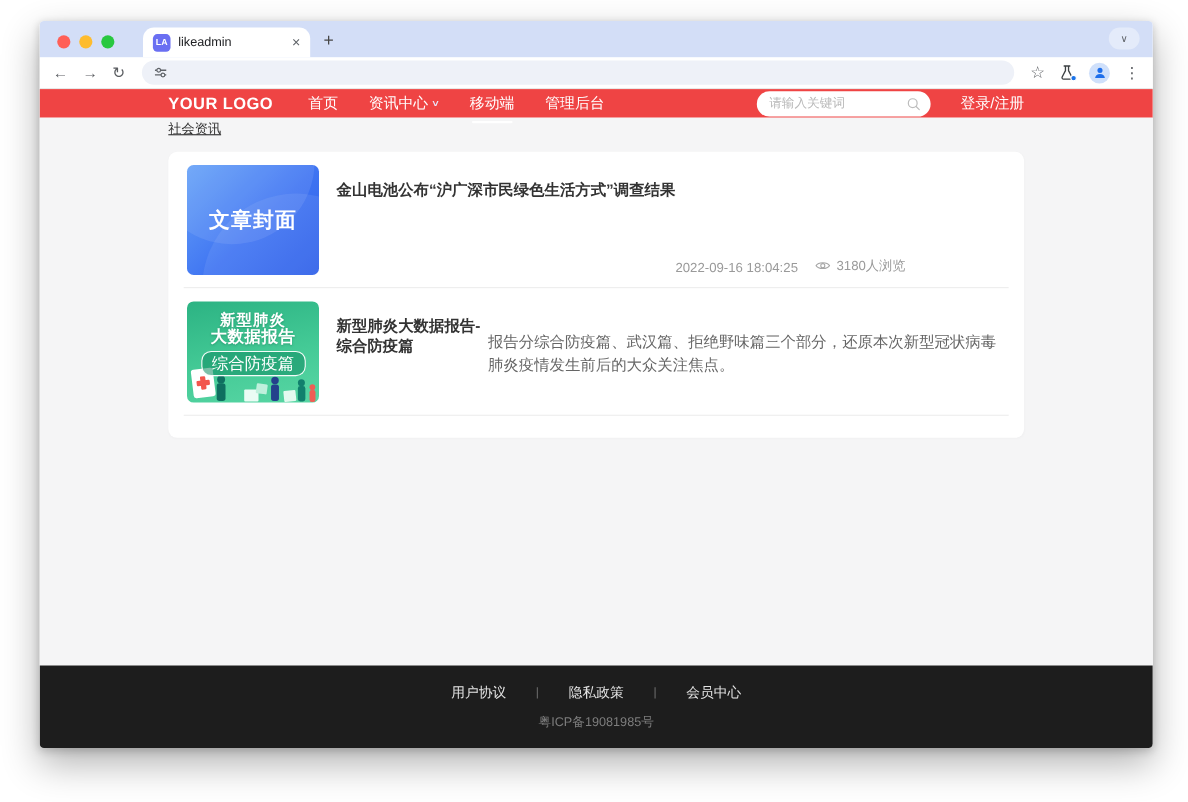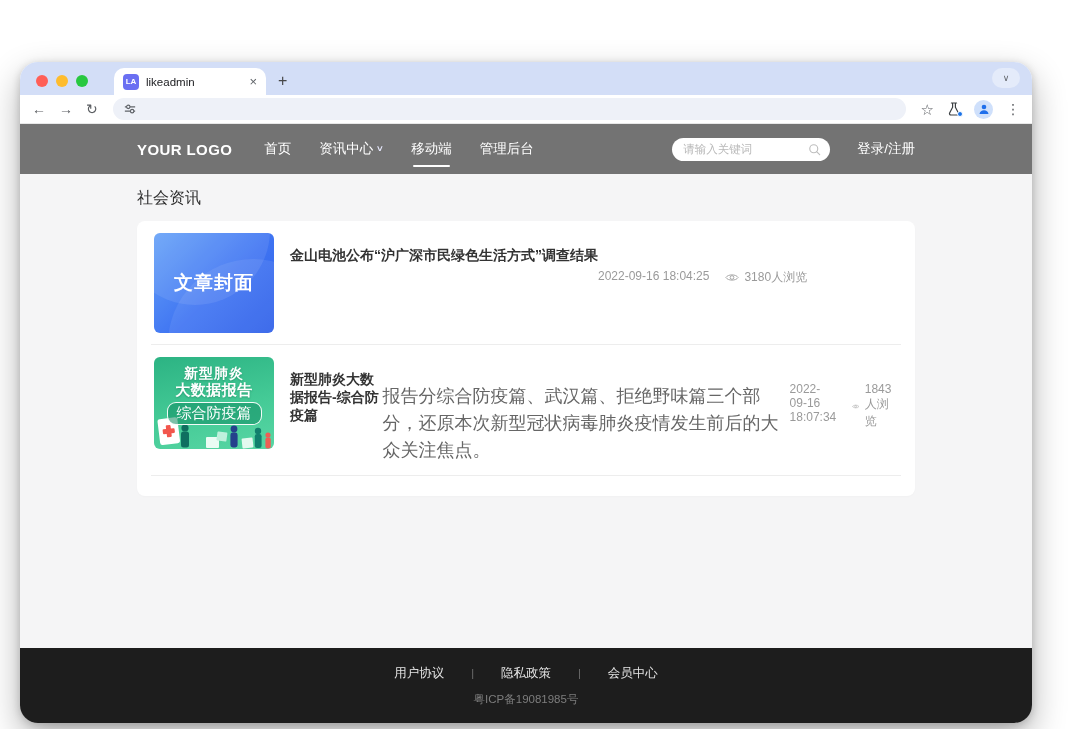--- a/index.html
+++ b/index.html
@@ -1,23 +1,22 @@
 <!DOCTYPE html>
 <html><head>
 <meta charset="utf-8">
 <style>
   * { margin:0; padding:0; box-sizing:border-box; }
   html,body { width:1080px; height:729px; background:#ffffff; font-family:"Liberation Sans", sans-serif; overflow:hidden; }
 
   .window {
-    position:absolute; left:20px; top:19px; width:1012px; height:661px;
-    border-radius:18px; overflow:hidden; display:flex; flex-direction:column;
+    position:absolute; left:36px; top:19px; width:1012px; height:661px;
+    border-radius:4px; overflow:hidden; display:flex; flex-direction:column;
     box-shadow:0 14px 34px rgba(0,0,0,.30), 0 2px 8px rgba(0,0,0,.18);
     background:#fff;
-    margin-top:43px;
   }
 
   
   .tabstrip { height:33px; background:#d3def7; display:flex; align-items:flex-end; position:relative; flex-shrink:0; }
   .traffic { display:flex; gap:8px; align-self:center; margin:4px 12px 0 16px; }
   .dot { width:12px; height:12px; border-radius:50%; }
   .dot.red { background:#ff5f57; } .dot.yellow { background:#febc2e; } .dot.green { background:#28c840; }
   .tab { width:152px; height:27px; background:#fff; border-radius:10px 10px 0 0; display:flex; align-items:center; padding:0 9px; gap:7px; margin-left:14px; }
   .favicon { width:16px; height:16px; border-radius:4px; background:#6a6ff2; color:#fff; font-size:8px; font-weight:bold; display:flex; align-items:center; justify-content:center; flex-shrink:0; }
   .tab-title { font-size:11.5px; color:#202124; flex:1; white-space:nowrap; overflow:hidden; }
@@ -28,54 +27,54 @@
   .toolbar { height:29px; background:#fff; border-bottom:1px solid #e8e8e8; display:flex; align-items:center; padding:0 12px; gap:13px; flex-shrink:0; }
   .tool-ic { font-size:14px; color:#5a5d61; line-height:1; }
   .urlbar { flex:1; height:22px; background:#eef1f8; border-radius:11px; display:flex; align-items:center; gap:8px; padding:0 11px; margin:0 2px; }
   .url-text { font-size:11.5px; color:#2a2c30; white-space:nowrap; }
   .right-ics { display:flex; align-items:center; gap:13px; }
   .flask { position:relative; display:flex; }
   .flask .bdot { position:absolute; right:-2px; bottom:-1px; width:6px; height:6px; border-radius:50%; background:#1a73e8; border:1px solid #fff; }
   .avatar { width:19px; height:19px; border-radius:50%; background:#cfe0fb; display:flex; align-items:center; justify-content:center; }
 
   
-  .site-header { height:50px; background:#737373; display:flex; align-items:center; flex-shrink:0; }
+  .site-header { height:26px; background:#ef4444; display:flex; align-items:center; flex-shrink:0; }
   .header-inner { width:778px; margin:0 auto; display:flex; align-items:center; }
   .logo { color:#fff; font-weight:bold; font-size:15px; letter-spacing:.4px; white-space:nowrap; }
   .nav { display:flex; gap:28px; margin-left:32px; }
   .nav-item { color:#fff; font-size:13.5px; display:flex; align-items:center; gap:4px; padding:4px 0 5px; position:relative; white-space:nowrap;font-family:Liberation Serif, serif; }
   .nav-item.active::after { content:""; position:absolute; left:2px; right:2px; bottom:-4px; height:2px; background:#fff; border-radius:1px; }
   .nav-caret { font-size:8px; color:#e8eaff; transform:scaleX(1.4); }
   .search { margin-left:auto; width:158px; height:23px; background:#fff; border-radius:12px; display:flex; align-items:center; padding:0 9px 0 11px; }
   .search input { border:none; outline:none; flex:1; font-size:11.5px; color:#555; background:transparent; min-width:0; font-family:"Liberation Sans", sans-serif; }
   .search input::placeholder { color:#b9b9b9; }
   .login { color:#fff; font-size:13.5px; margin-left:27px; white-space:nowrap; }
 
   
   .main { flex:1; background:#f5f5f6; overflow:hidden; }
-  .page-title { width:778px; margin:0 auto; padding-top:14px; font-size:16px; font-weight:500; color:#2d2d2d; }
+  .page-title { width:778px; margin:0 auto; padding-top:2px; font-size:12px; font-weight:500; color:#2d2d2d;text-decoration:underline; }
   .card { width:778px; margin:12px auto 0; background:#fff; border-radius:8px; padding:0 14px 20px; box-shadow:0 1px 2px rgba(0,0,0,.02); }
   .rows { list-style:none; }
   .row { display:flex; gap:16px; padding:12px 3px 11px; border-bottom:1px solid #ededed; cursor:pointer; }
   .thumb { width:120px; height:100px; border-radius:6px; flex-shrink:0; position:relative; overflow:hidden; }
   .thumb1 { background:linear-gradient(135deg,#66a2f8 0%,#3f74f2 55%,#2e5fe9 100%); display:flex; align-items:center; justify-content:center; }
   .thumb1::before { content:""; position:absolute; width:150px; height:150px; border-radius:50%; background:rgba(255,255,255,.09); top:-78px; left:-34px; }
   .thumb1::after { content:""; position:absolute; width:170px; height:170px; border-radius:50%; background:rgba(255,255,255,.08); right:-64px; bottom:-96px; }
   .cover-text { color:#fff; font-size:19px; font-weight:bold; letter-spacing:1px; position:relative; z-index:1; }
   .thumb2 { height:92px; background:linear-gradient(168deg,#2cb383 0%,#44ca96 55%,#58d6a4 100%); text-align:center; color:#fff; }
   .t2line { font-weight:bold; text-shadow:0 1px 2px rgba(0,80,55,.35); line-height:1.15; position:relative; z-index:2; }
   .t2line.l1 { font-size:14px; margin-top:8px; letter-spacing:1px; }
   .t2line.l2 { font-size:15px; letter-spacing:.5px; }
   .t2badge { display:inline-block; margin-top:4px; font-size:15px; color:#fff; border:1px solid rgba(255,255,255,.95); background:rgba(16,140,98,.55); border-radius:9px; padding:1px 9px; position:relative; z-index:2; }
   .t2art { position:absolute; left:0; right:0; bottom:0; height:36px; z-index:1; }
 
   .art-body { flex:1; display:flex; flex-direction:row; padding-top:13px; min-width:0; }
   .art-title { font-size:14px; font-weight:bold; color:#333; line-height:1.3; }
-  .art-desc { font-size:18px; color:#666; margin-top:13px; line-height:1.5; }
-  .meta { display:flex; align-items:flex-start; font-size:12px; color:#9a9a9a; }
+  .art-desc { font-size:14px; color:#666; margin-top:13px; line-height:1.5; }
+  .meta { display:flex; align-items:flex-end; font-size:12px; color:#9a9a9a; }
   .row1 .meta { margin-top:23px; }
   .row2 .meta { margin-top:12px; }
   .views { display:flex; align-items:center; gap:5px; margin-left:16px; }
 
   
   .footer { height:75px; background:#1d1d1d; flex-shrink:0; display:flex; flex-direction:column; align-items:center; justify-content:center; gap:10px; }
   .flinks { display:flex; align-items:center; gap:27px; font-size:12.5px; color:#e3e3e3; }
   .fsep { color:#6f6f6f; font-size:11px; }
   .flink { color:#e3e3e3; }
   .icp { font-size:11.5px; color:#7d7d7d; }
@@ -206,30 +205,20 @@
               <rect x="88" y="25" width="11" height="10" rx="1" fill="#e3f9ef" transform="rotate(-6 93 30)"></rect>
               <circle cx="104" cy="18" r="3.2" fill="#11806d"></circle>
               <rect x="100.8" y="21" width="6.8" height="14" rx="2.2" fill="#11806d"></rect>
               <circle cx="114" cy="22" r="2.6" fill="#ef5e55"></circle>
               <rect x="111.4" y="24.5" width="5.4" height="11" rx="2" fill="#ef5e55"></rect>
             </svg>
           </div>
           <div class="art-body">
             <div class="art-title">新型肺炎大数据报告-综合防疫篇</div>
             <div class="art-desc">报告分综合防疫篇、武汉篇、拒绝野味篇三个部分，还原本次新型冠状病毒肺炎疫情发生前后的大众关注焦点。</div>
-            <div class="meta">
-              <span>2022-09-16 18:07:34</span>
-              <span class="views">
-                <svg width="14" height="11" viewBox="0 0 16 12">
-                  <path d="M1 6 C3.5 2, 12.5 2, 15 6 C12.5 10, 3.5 10, 1 6 Z" fill="none" stroke="#a6a6a6" stroke-width="1.1"></path>
-                  <circle cx="8" cy="6" r="2.1" fill="none" stroke="#a6a6a6" stroke-width="1.1"></circle>
-                </svg>
-                <span>1843人浏览</span>
-              </span>
-            </div>
           </div>
         </li>
 
       </ul>
     </div>
   </div>
 
   <div class="footer">
     <div class="flinks">
       <span class="flink">用户协议</span>

